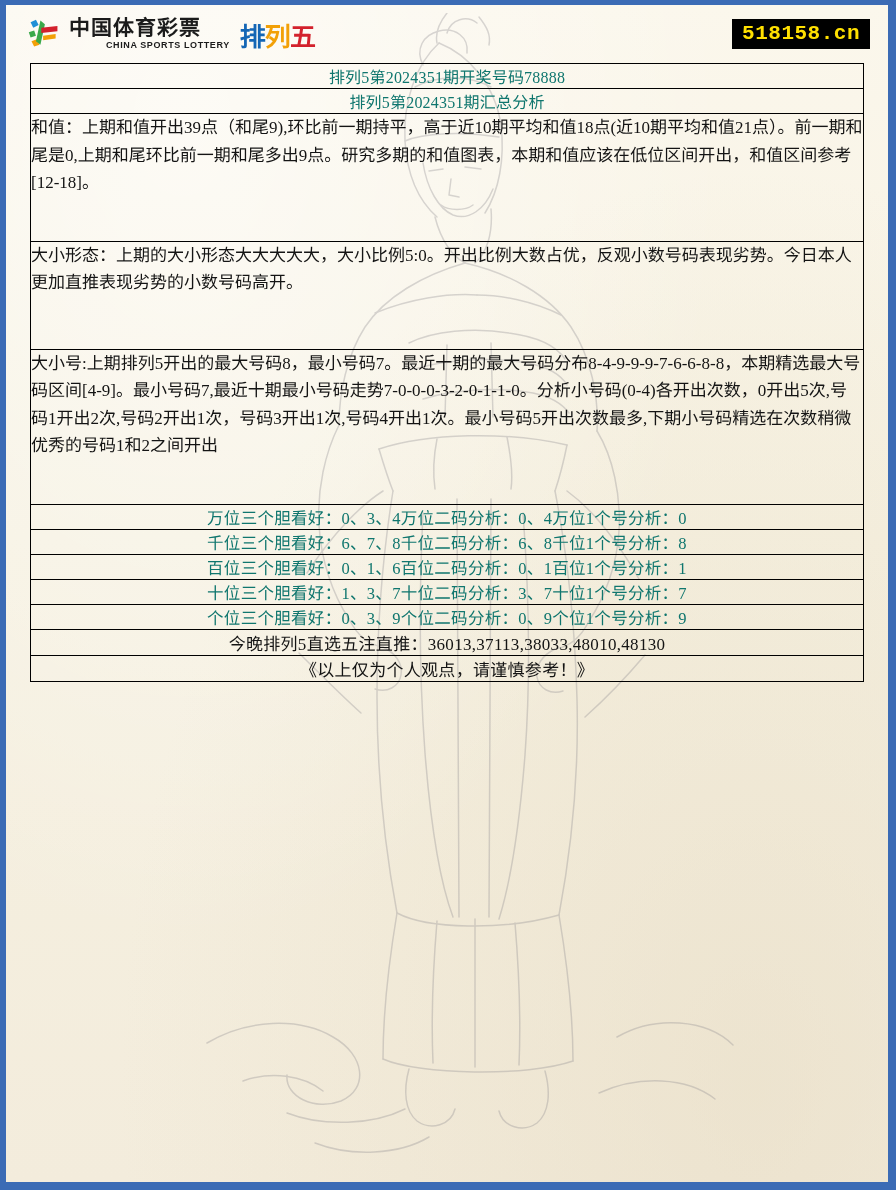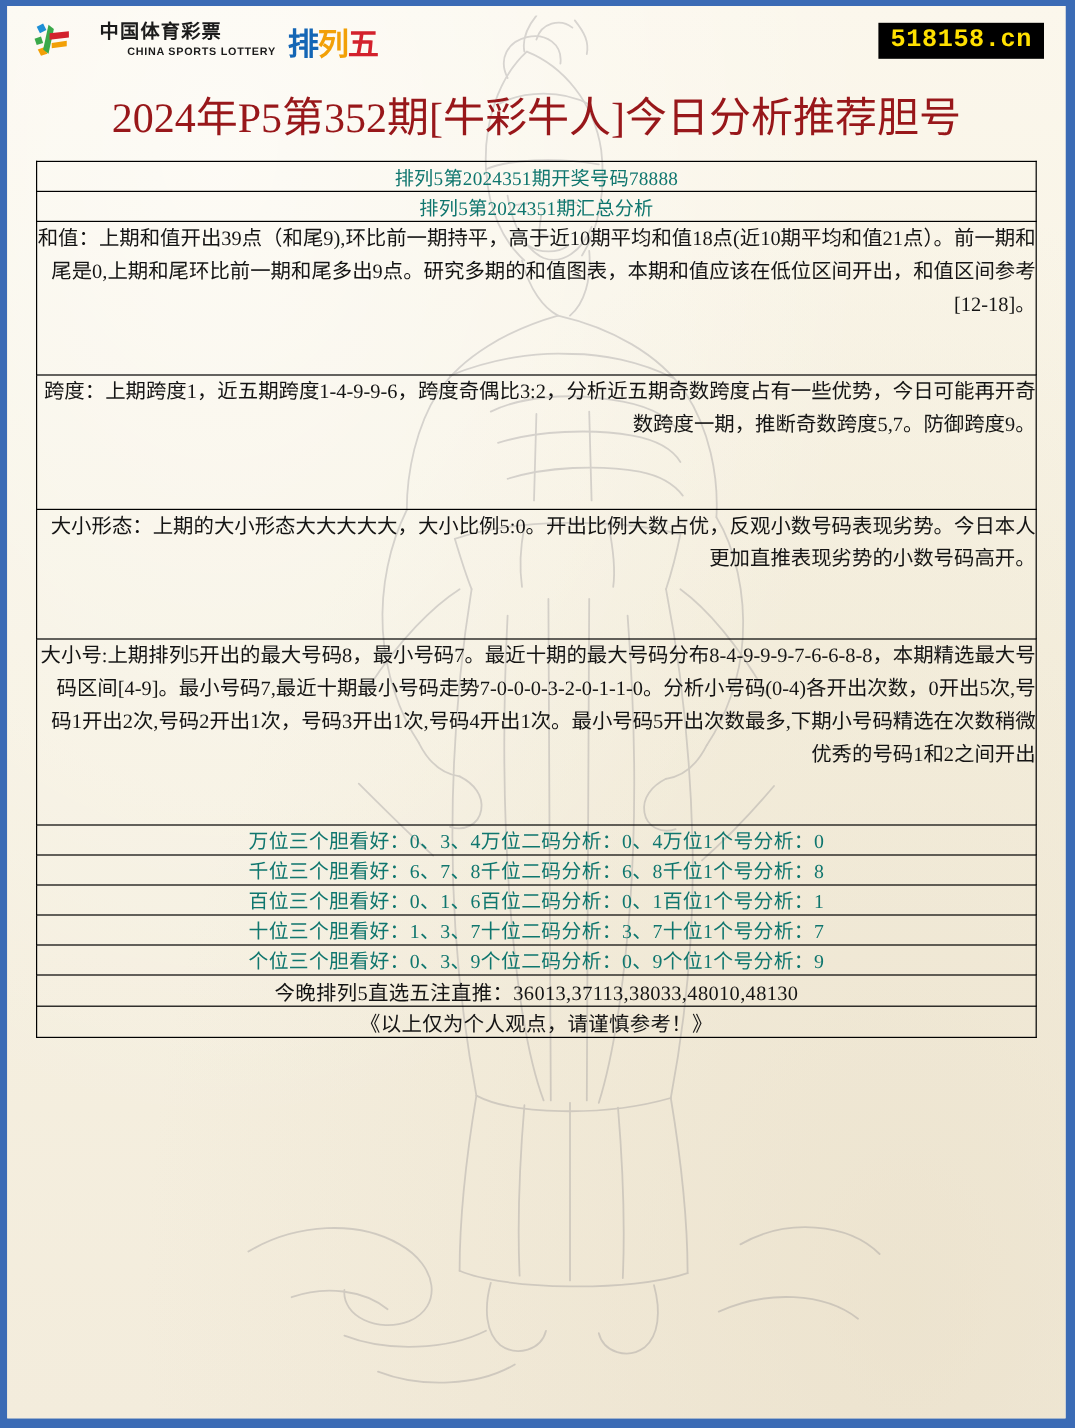--- a/index.html
+++ b/index.html
@@ -84,25 +84,24 @@
   }
   .logo-mark { width: 36px; height: 34px; display: block; }
   .logo-text-block {
     display: flex;
     flex-direction: column;
     justify-content: center;
     line-height: 1;
   }
   .logo-cn {
     font-family: "Liberation Sans", "DejaVu Sans", sans-serif;
-    font-size: 16px;
+    font-size: 21px;
     font-weight: bold;
     color: #1b1b1b;
     letter-spacing: 1px;
-    margin-left: 14px;
   }
   .logo-en {
     font-family: "Liberation Sans", "DejaVu Sans", sans-serif;
     font-size: 9px;
     font-weight: bold;
     color: #1b1b1b;
     letter-spacing: 0.6px;
     margin-top: 3px;
     padding-left: 37px;
   }
@@ -162,21 +161,21 @@
   }
 
   .cell-center {
     text-align: center;
     font-size: 16px;
     color: #0f766e;
     padding: 25px 8px 25px 8px;
     letter-spacing: 0.2px;
   }
   .cell-para {
-    text-align: right;
+    text-align: left;
     font-size: 17px;
     color: #141414;
     line-height: 1.62;
     padding: 16px 14px 18px 14px;
   }
   .cell-para.tall   { padding-bottom: 44px; }
   .cell-para.tall2  { padding-bottom: 56px; }
   .cell-para.tall3  { padding-bottom: 52px; }
 
   .cell-pick {
@@ -304,36 +303,32 @@
           <div class="logo-text-block">
             <span class="logo-cn">中国体育彩票</span>
             <span class="logo-en">CHINA SPORTS LOTTERY</span>
           </div>
           <span class="logo-p5"><span class="c1">排</span><span class="c2">列</span><span class="c3">五</span></span>
         </div>
 
         <div class="site-badge">518158.cn</div>
       </div>
 
-      <h1 class="page-title">2024年P5第352期[牛彩牛人]今日分析推荐胆号</h1>
 
       <table class="info-table">
         <tbody>
           <tr>
             <td class="cell-center">排列5第2024351期开奖号码78888</td>
           </tr>
           <tr>
             <td class="cell-center">排列5第2024351期汇总分析</td>
           </tr>
 
           <tr>
             <td class="cell-para tall">和值：上期和值开出39点（和尾9),环比前一期持平，高于近10期平均和值18点(近10期平均和值21点）。前一期和尾是0,上期和尾环比前一期和尾多出9点。研究多期的和值图表，本期和值应该在低位区间开出，和值区间参考[12-18]。</td>
-          </tr>
-          <tr>
-            <td class="cell-para tall2">跨度：上期跨度1，近五期跨度1-4-9-9-6，跨度奇偶比3:2，分析近五期奇数跨度占有一些优势，今日可能再开奇数跨度一期，推断奇数跨度5,7。防御跨度9。</td>
           </tr>
           <tr>
             <td class="cell-para tall3">大小形态：上期的大小形态大大大大大，大小比例5:0。开出比例大数占优，反观小数号码表现劣势。今日本人更加直推表现劣势的小数号码高开。</td>
           </tr>
           <tr>
             <td class="cell-para tall">大小号:上期排列5开出的最大号码8，最小号码7。最近十期的最大号码分布8-4-9-9-9-7-6-6-8-8，本期精选最大号码区间[4-9]。最小号码7,最近十期最小号码走势7-0-0-0-3-2-0-1-1-0。分析小号码(0-4)各开出次数，0开出5次,号码1开出2次,号码2开出1次，号码3开出1次,号码4开出1次。最小号码5开出次数最多,下期小号码精选在次数稍微优秀的号码1和2之间开出</td>
           </tr>
 
           <tr>
             <td class="cell-pick">万位三个胆看好：0、3、4万位二码分析：0、4万位1个号分析：0</td>

